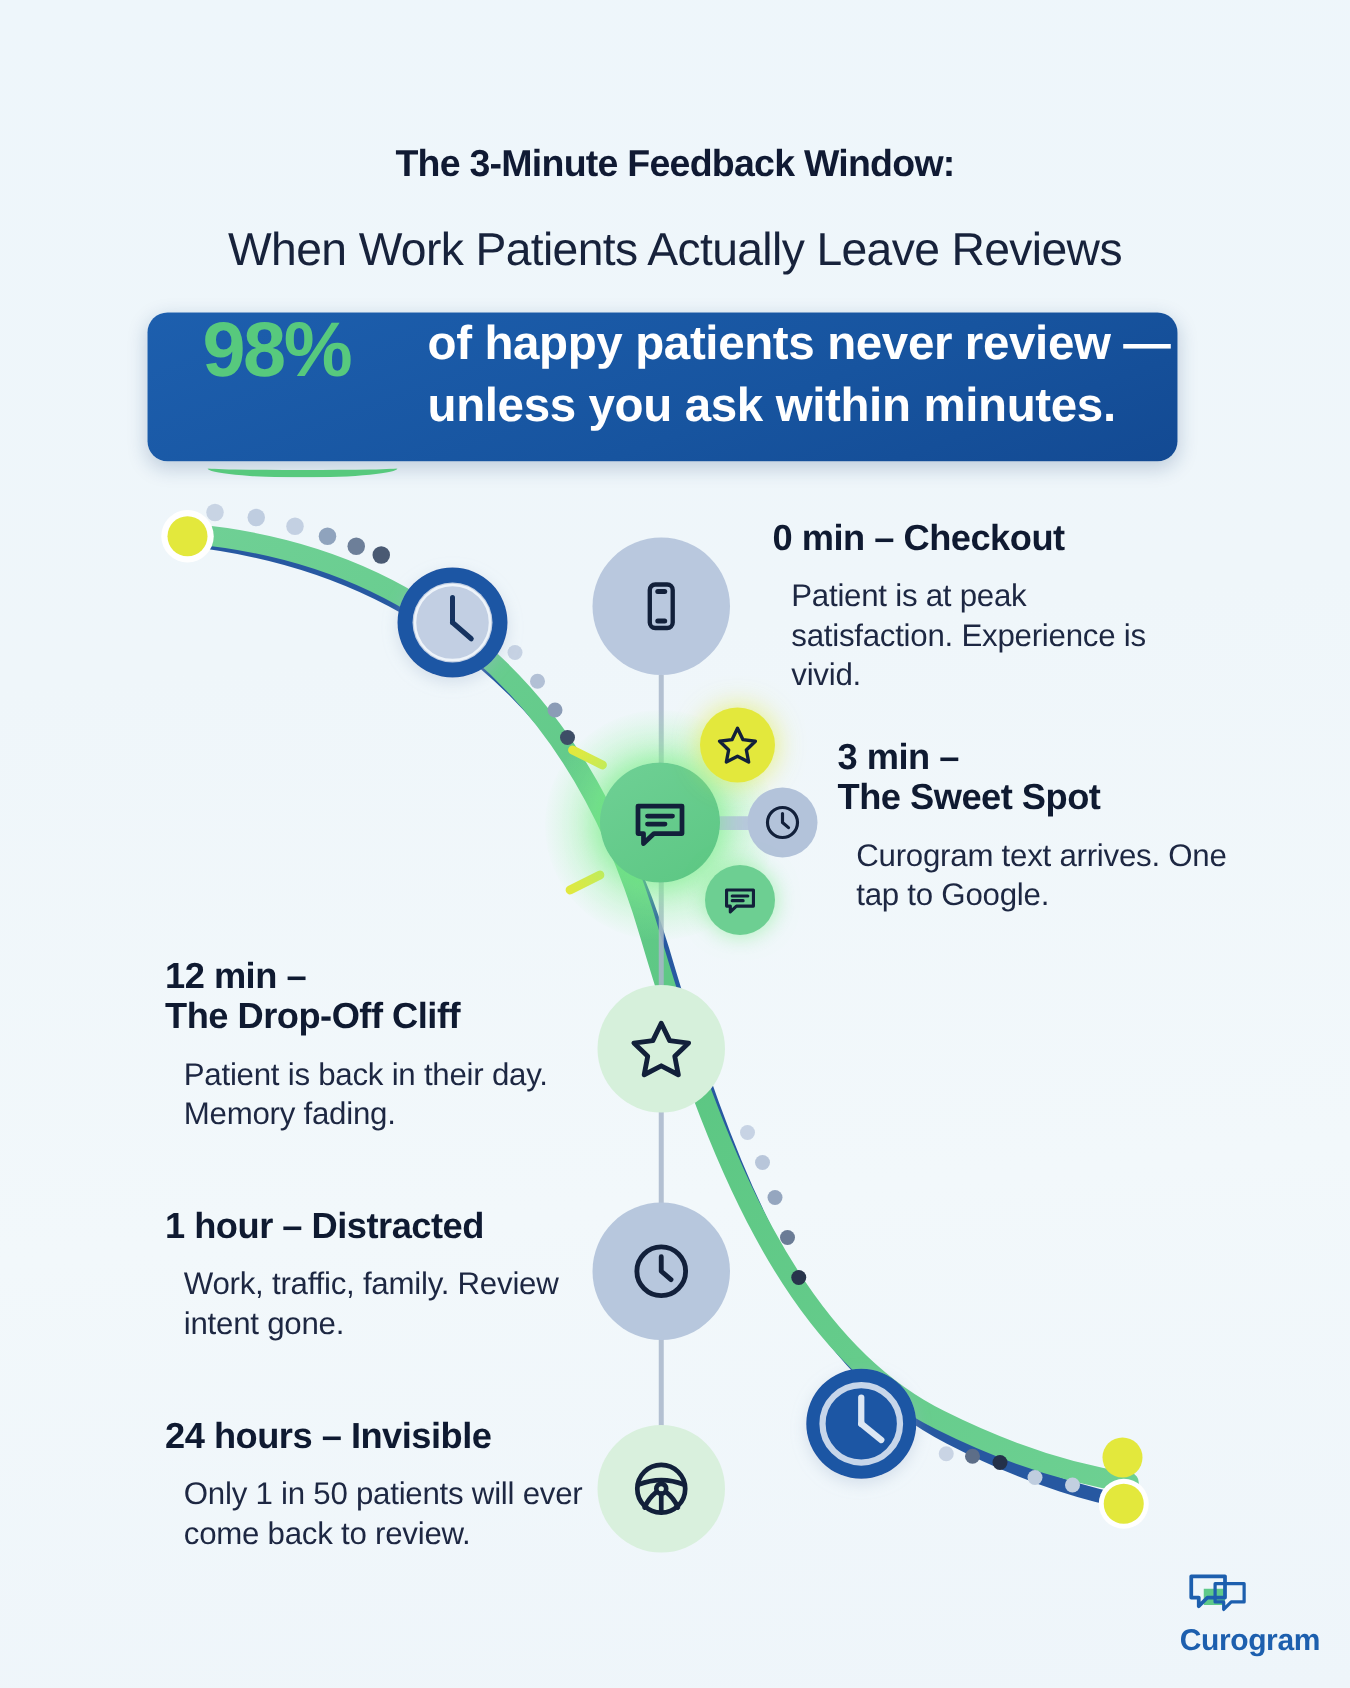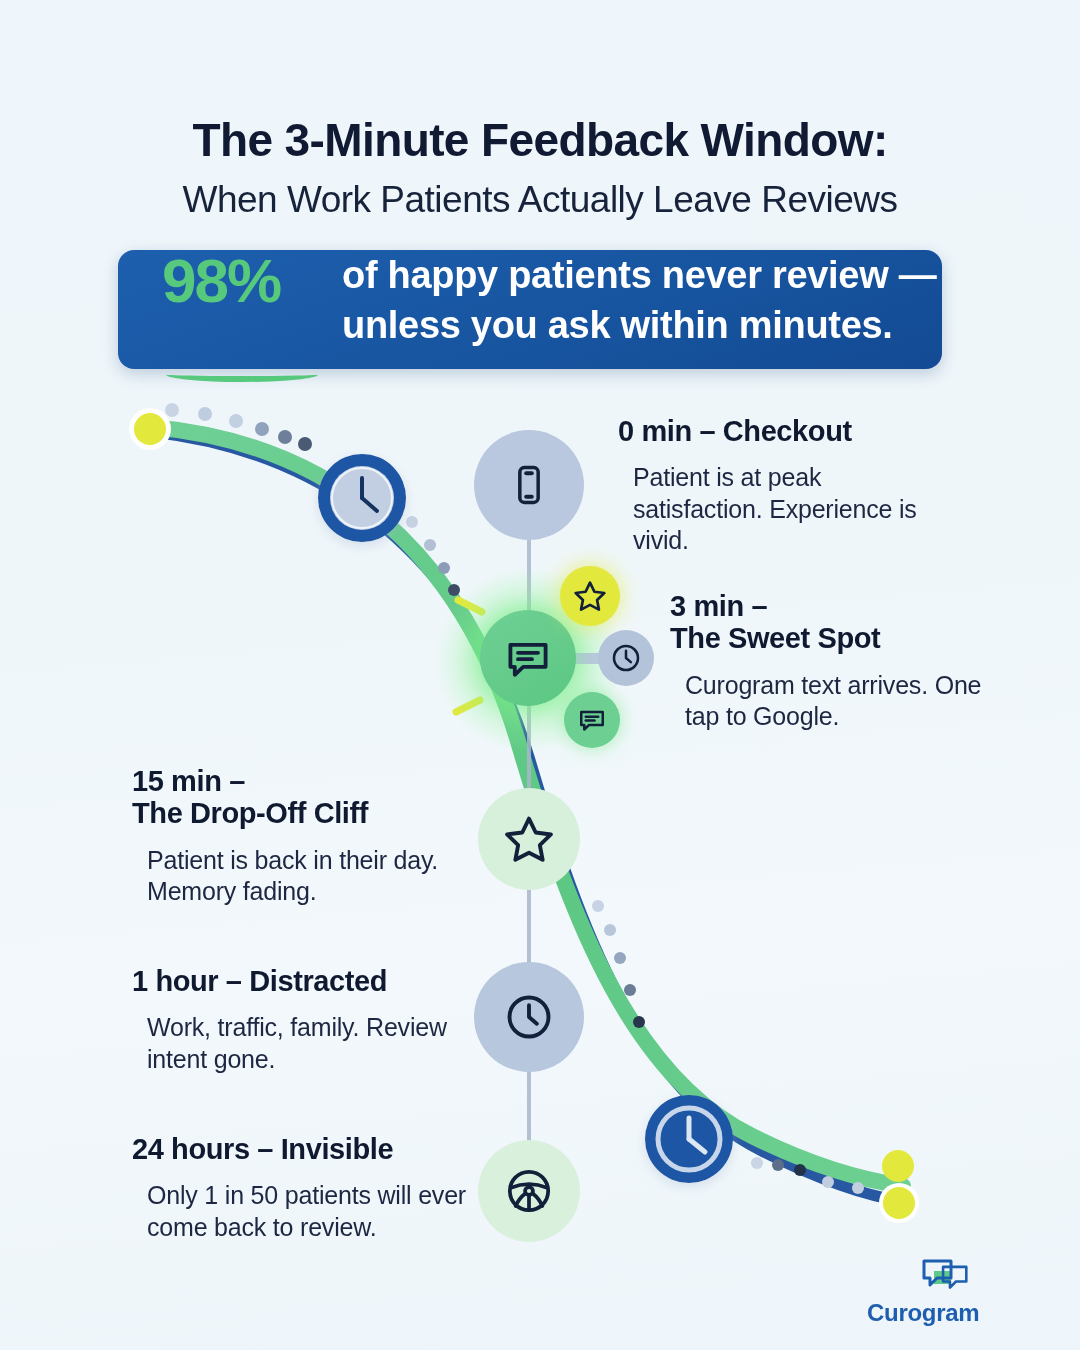--- a/index.html
+++ b/index.html
@@ -13,21 +13,21 @@
   #stage{
     position:relative;width:1080px;height:1350px;
     background:linear-gradient(175deg,#eef6fb 0%,#eff6fa 38%,#f2f8fb 70%,#eef5fa 100%);
     overflow:hidden;
   }
 
   
   .title{
     position:absolute;left:0;right:0;top:116px;
     text-align:center;
-    font-size:46px;font-weight:bold;letter-spacing:-0.6px;
+    font-size:30px;font-weight:bold;letter-spacing:-0.6px;
     color:#101a33;line-height:1.06;
   }
   .subtitle{
     position:absolute;left:0;right:0;top:180px;
     text-align:center;
     font-size:37px;font-weight:normal;letter-spacing:-0.5px;
     color:#17223b;line-height:1.1;
   }
 
   
@@ -111,21 +111,21 @@
     color:#1d2742;line-height:1.26;letter-spacing:-0.2px;
   }
 
   .b-0min{left:618px;top:415px;width:340px;}
   .b-3min{left:670px;top:590px;width:330px;}
   .b-15min{left:132px;top:765px;width:330px;}
   .b-1hour{left:132px;top:965px;width:340px;}
   .b-24hour{left:132px;top:1133px;width:350px;}
 
   
-  .logo{position:absolute;left:867px;top:1255px;width:160px;text-align:left;}
+  .logo{position:absolute;left:896px;top:1255px;width:160px;text-align:right;}
   .logo-mark{display:flex;justify-content:center;margin-bottom:4px;}
   .logo-name{
     font-size:24px;font-weight:bold;color:#1d5fae;letter-spacing:-0.3px;
   }
 </style>
 </head>
 <body>
 
 <div id="stage">
 
@@ -303,21 +303,21 @@
   <div class="blk b-3min">
     <h3>
       <span>3 min –</span><br>
       <span>The Sweet Spot</span>
     </h3>
     <p>Curogram text arrives. One tap to Google.</p>
   </div>
 
   <div class="blk b-15min">
     <h3>
-      <span>15 min –</span><br>
+      <span>12 min –</span><br>
       <span>The Drop-Off Cliff</span>
     </h3>
     <p>Patient is back in their day. Memory fading.</p>
   </div>
 
   <div class="blk b-1hour">
     <h3>1 hour – Distracted</h3>
     <p>Work, traffic, family. Review intent gone.</p>
   </div>
 

